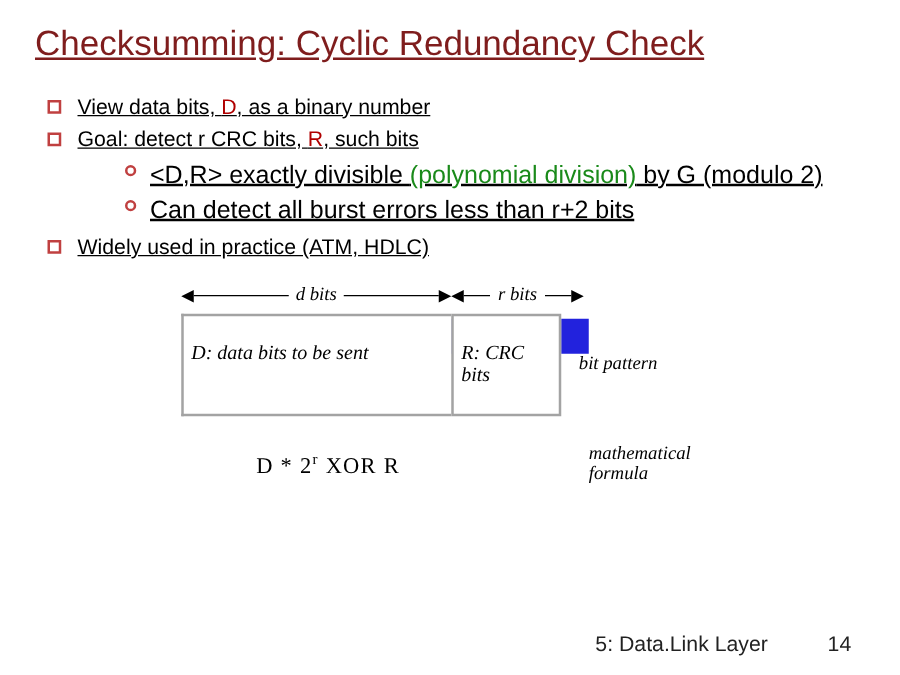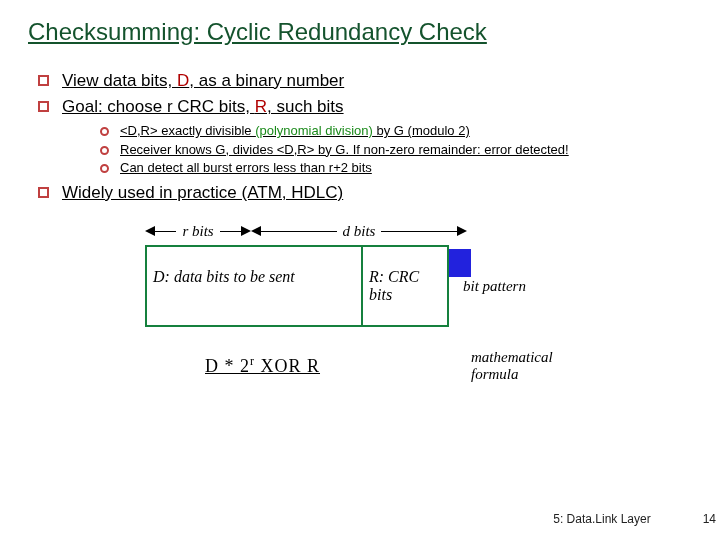--- a/index.html
+++ b/index.html
@@ -13,22 +13,22 @@
     font-size: 17px;
   }
   .slide {
     box-sizing: border-box;
     width: 720px;
     height: 540px;
     padding: 18px 28px 0 28px;
     position: relative;
   }
   .title {
-    color: #14532d;
-    font-size: 24px;
+    color: #7f1d1d;
+    font-size: 28px;
     text-decoration: underline;
     margin: 0 0 22px 0;
     font-weight: 400;
     line-height: 1.2;
   }
   ul.top {
     list-style: none;
     margin: 0 0 0 0;
     padding: 0 0 0 6px;
   }
@@ -53,21 +53,21 @@
   ul.sub {
     list-style: none;
     margin: 2px 0 4px 0;
     padding: 0 0 0 36px;
   }
   ul.sub > li {
     position: relative;
     padding-left: 22px;
     margin: 1px 0;
     line-height: 1.35;
-    font-size: 13px;
+    font-size: 20px;
   }
   ul.sub > li::before {
     content: "";
     position: absolute;
     left: 2px;
     top: 5px;
     width: 9px;
     height: 9px;
     border: 2px solid #c04040;
     background: #fff;
@@ -112,21 +112,21 @@
   .arrowL { border-right: 10px solid #000; }
   .arrowR { border-left: 10px solid #000; }
 
   .box-row {
     display: flex;
     align-items: stretch;
     margin-top: 2px;
     position: relative;
   }
   .cell {
-    border: 2px solid #15803d;
+    border: 2px solid #a3a3a3;
     background: #fff;
     padding: 21px 6px;
     font-style: italic;
     font-family: "Times New Roman", serif;
     font-size: 16px;
     box-sizing: border-box;
     position: relative;
     z-index: 2;
   }
   .cell.d { width: 216px; border-right: none; }
@@ -150,29 +150,28 @@
     align-items: center;
     margin-top: 22px;
     font-family: "Times New Roman", serif;
     font-size: 18px;
   }
   .formula-row .expr {
     width: 322px;
     text-align: left;
     padding-left: 60px;
     letter-spacing: 1px;
-    text-decoration: underline;
   }
   .formula-row sup { font-size: 12px; vertical-align: super; }
 
   .footer {
     position: absolute;
     bottom: 14px;
-    right: 4px;
-    font-size: 12px;
+    right: 39px;
+    font-size: 17px;
     font-family: Arial, sans-serif;
     color: #222;
   }
   .footer .pn {
     display: inline-block;
     width: 42px;
     text-align: right;
     margin-left: 20px;
   }
 </style>
@@ -181,46 +180,45 @@
 
 <div class="slide">
 
   <h1 class="title">Checksumming: Cyclic Redundancy Check</h1>
 
   <ul class="top">
     <li>
       <span>View data bits, </span><span class="em-red">D</span><span>, as a binary number</span>
     </li>
     <li>
-      <span>Goal: choose r CRC bits, </span><span class="em-red">R</span><span>, such bits</span>
+      <span>Goal: detect r CRC bits, </span><span class="em-red">R</span><span>, such bits</span>
       <ul class="sub">
         <li>
           <span>&lt;D,R&gt; exactly divisible </span><span class="em-green">(polynomial division)</span><span> by G (modulo 2)</span>
         </li>
-        <li>Receiver knows G, divides &lt;D,R&gt; by G.  If non-zero remainder: error detected!</li>
         <li>Can detect all burst errors less than r+2 bits</li>
       </ul>
     </li>
     <li>Widely used in practice (ATM, HDLC)</li>
   </ul>
 
   <div class="diagram">
 
     <div class="arrow-row">
+      <div class="seg" style="width:216px">
+        <span class="arrowL"></span>
+        <span class="line"></span>
+        <span class="lbl">d bits</span>
+        <span class="line"></span>
+        <span class="arrowR"></span>
+      </div>
       <div class="seg" style="width:106px">
         <span class="arrowL"></span>
         <span class="line"></span>
         <span class="lbl">r bits</span>
-        <span class="line"></span>
-        <span class="arrowR"></span>
-      </div>
-      <div class="seg" style="width:216px">
-        <span class="arrowL"></span>
-        <span class="line"></span>
-        <span class="lbl">d bits</span>
         <span class="line"></span>
         <span class="arrowR"></span>
       </div>
     </div>
 
     <div class="box-row">
       <div class="shadow" style="left:4px; top:4px; width:322px; height:28px;"></div>
       <div class="cell d">
         <span style="font-style:italic">D: data bits to be sent</span>
       </div>

